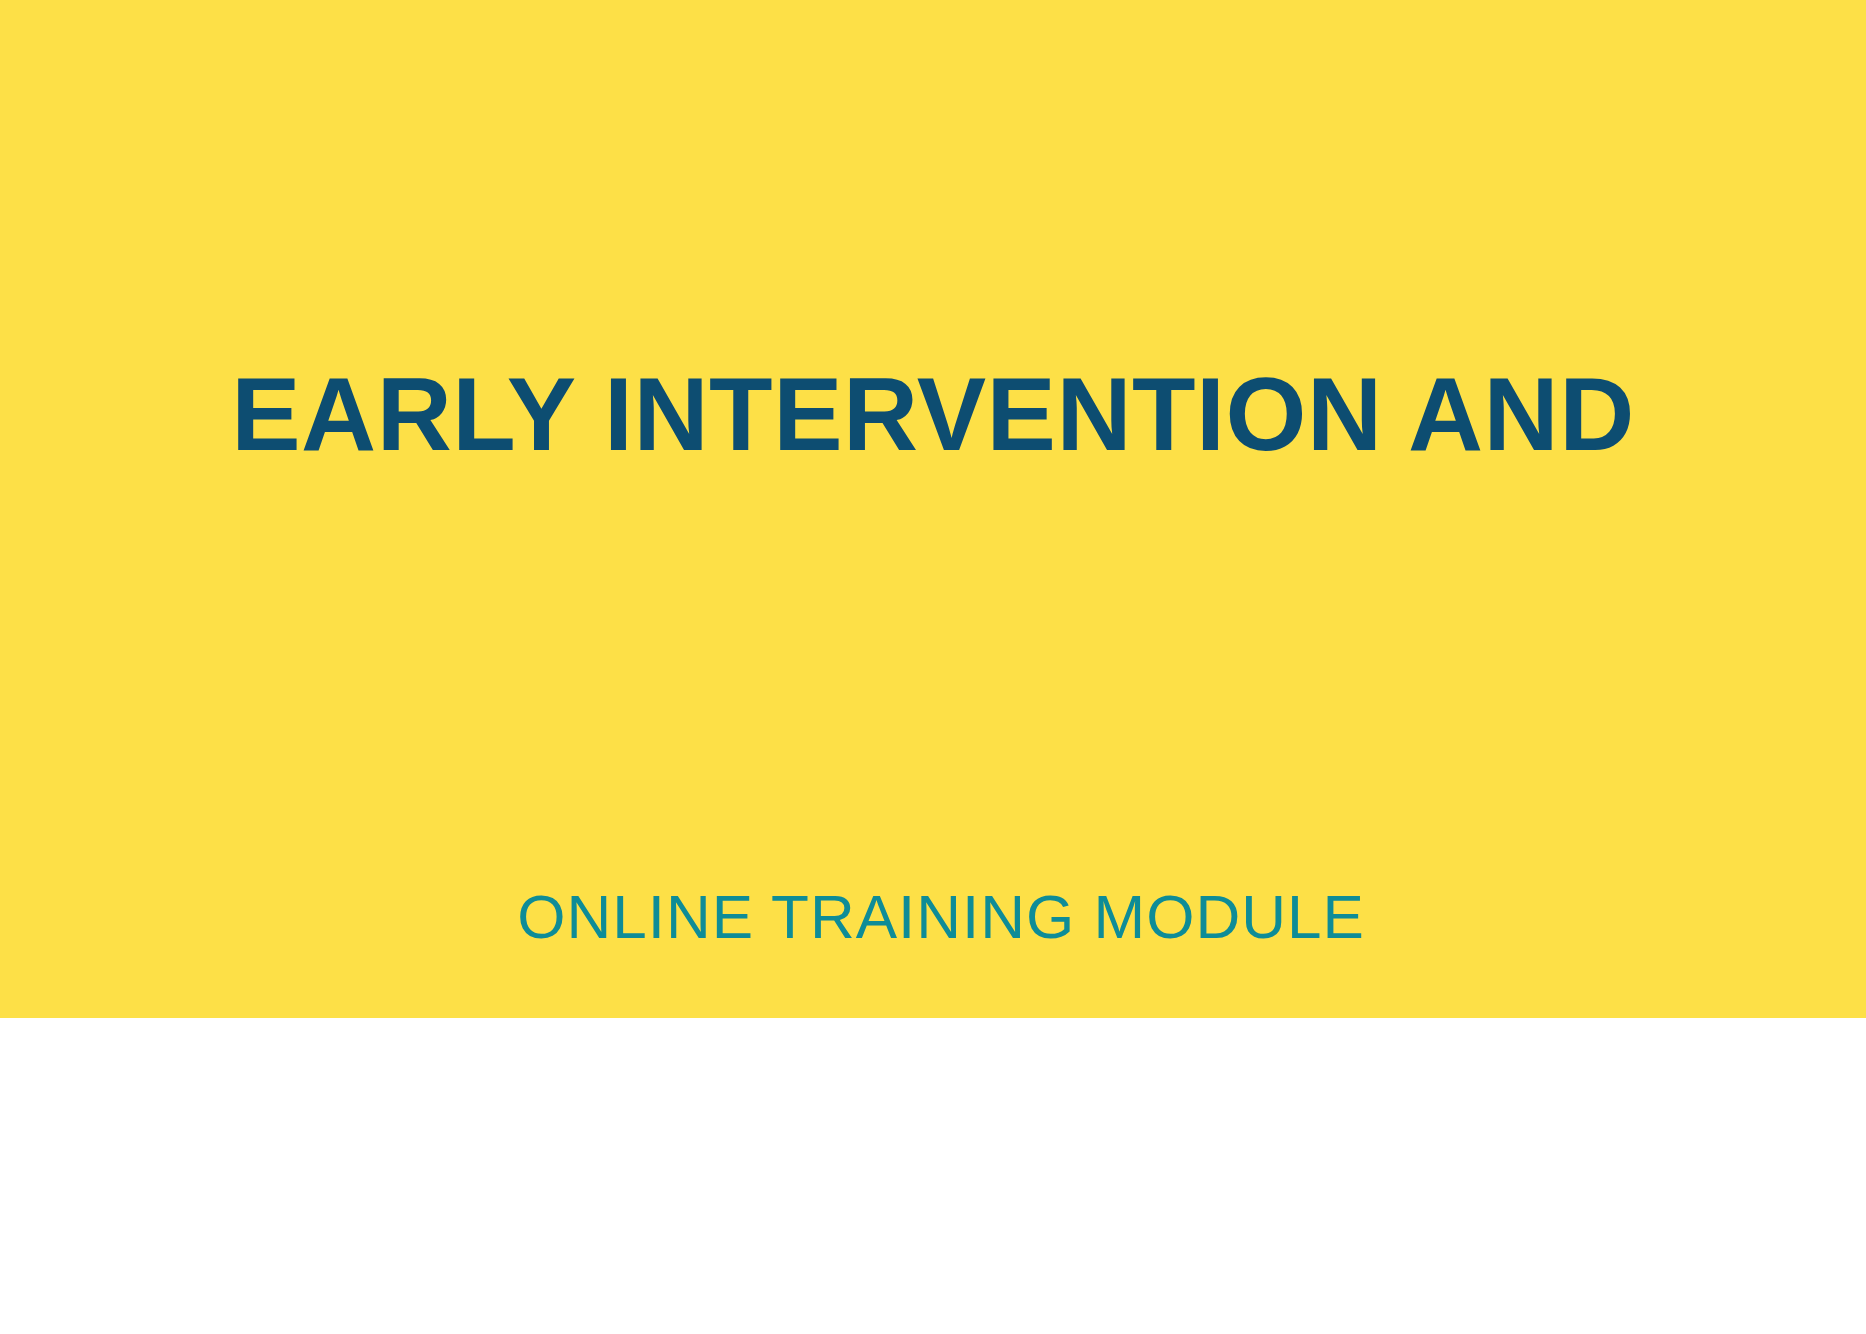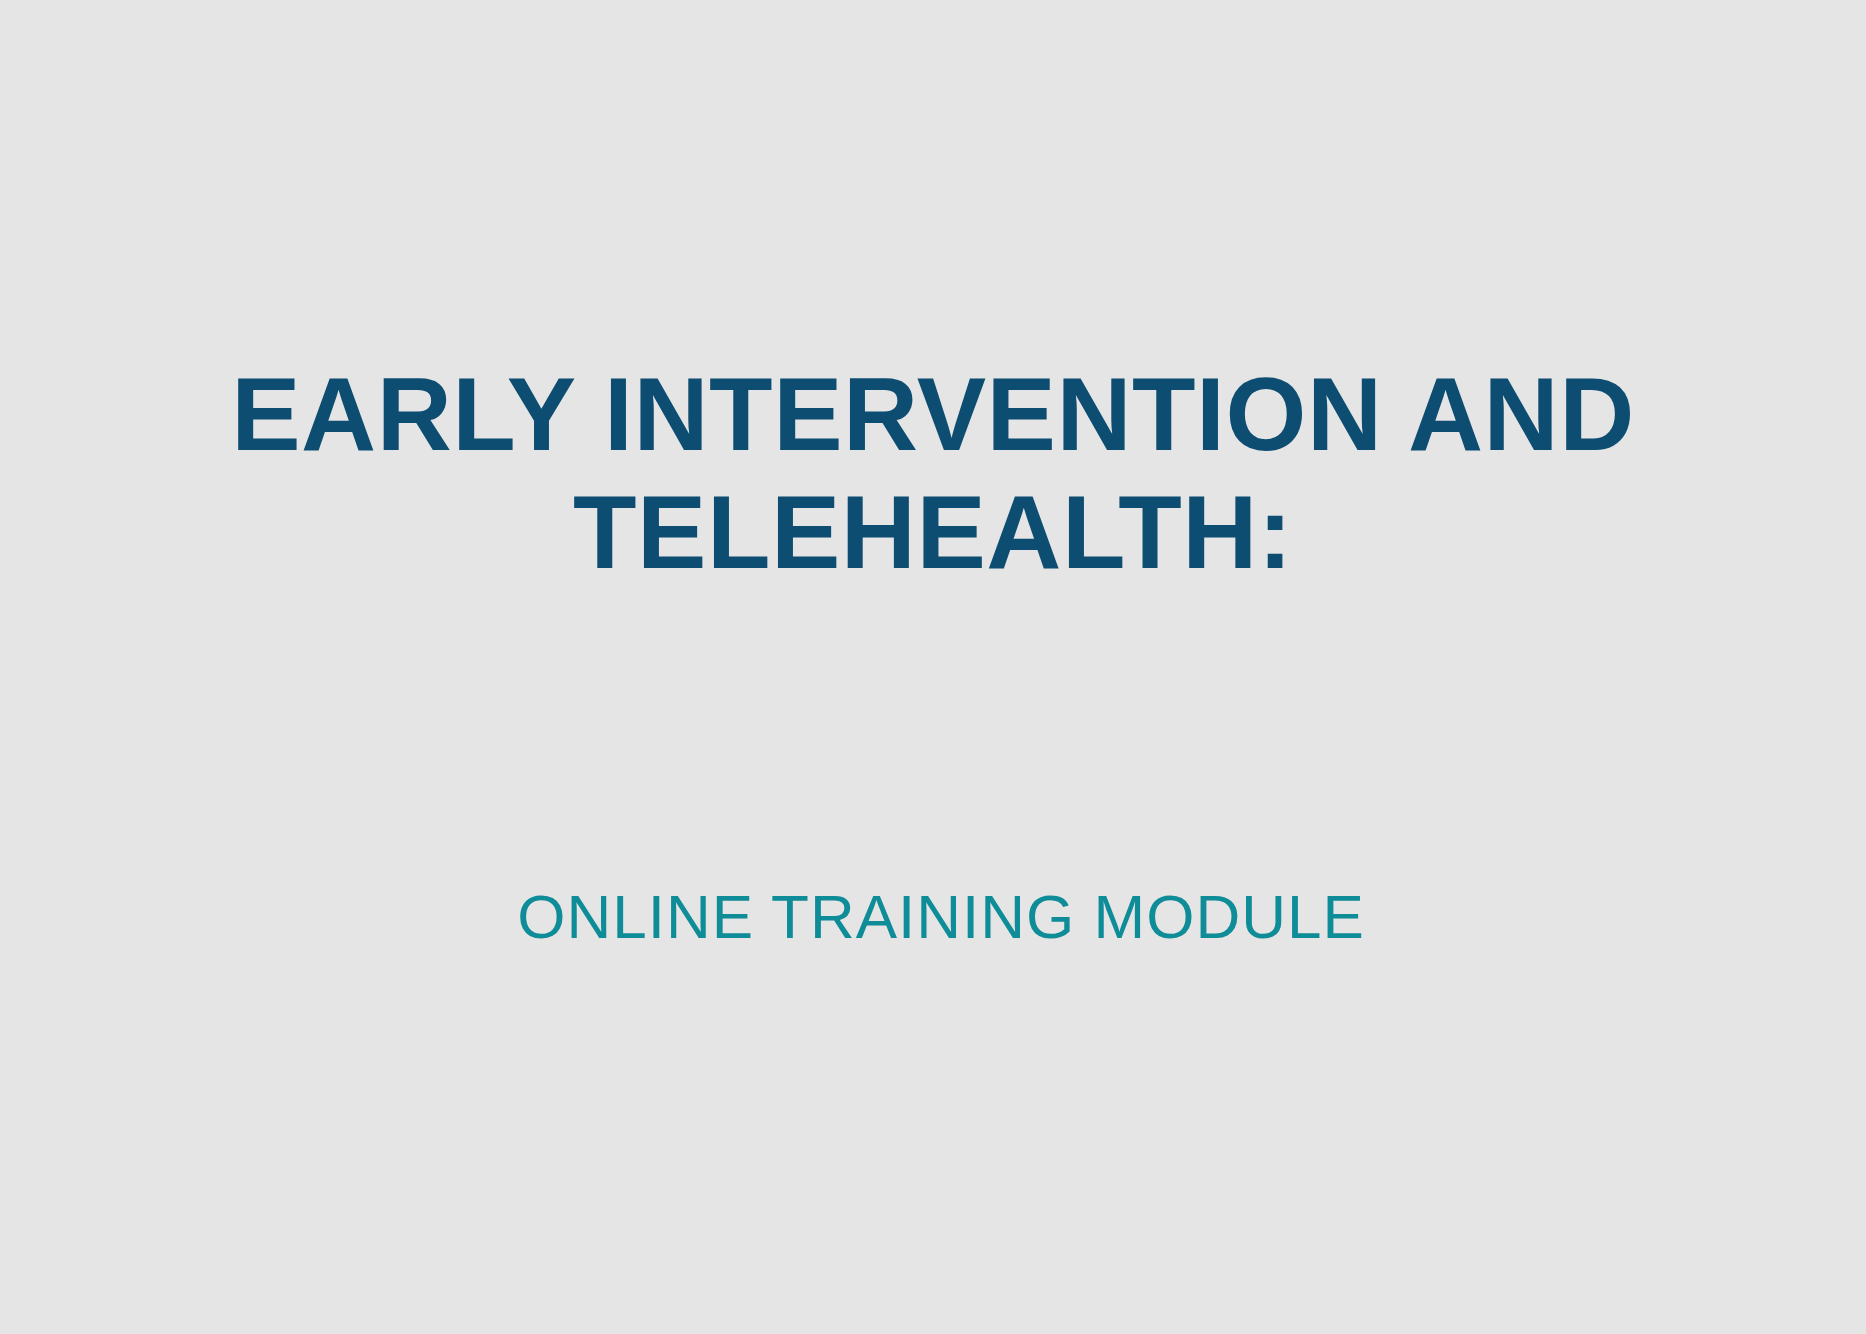--- a/index.html
+++ b/index.html
@@ -8,22 +8,22 @@
   }
   body {
     width: 1866px;
     height: 1334px;
     overflow: hidden;
     font-family: "Liberation Sans", sans-serif;
   }
   #slide {
     position: relative;
     width: 1866px;
-    height: 1334px;
-    background: #e5e5e5;
+    height: 1018px;
+    background: #fde047;
     box-sizing: border-box;
     display: block;
   }
   #title-block {
     position: absolute;
     left: 0;
     top: 355px;
     width: 1866px;
     text-align: center;
   }
@@ -58,20 +58,19 @@
     text-transform: uppercase;
   }
 </style>
 </head>
 <body>
 
 <div id="slide">
 
   <div id="title-block">
     <span class="title-line">EARLY INTERVENTION AND</span>
-    <span class="title-line">TELEHEALTH:</span>
   </div>
 
   <div id="subtitle-block">
     <span id="subtitle-text">ONLINE TRAINING MODULE</span>
   </div>
 
 </div>
 
 </body></html>

